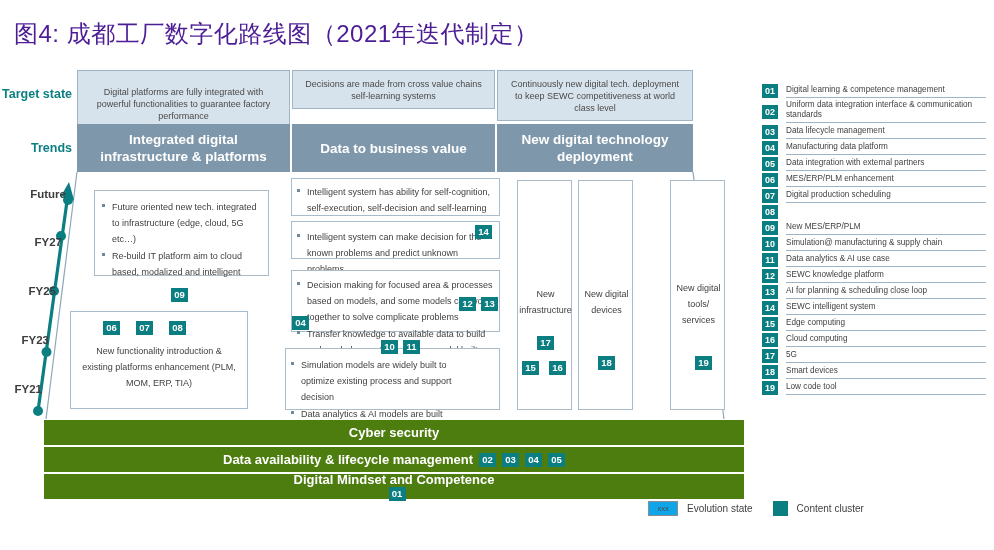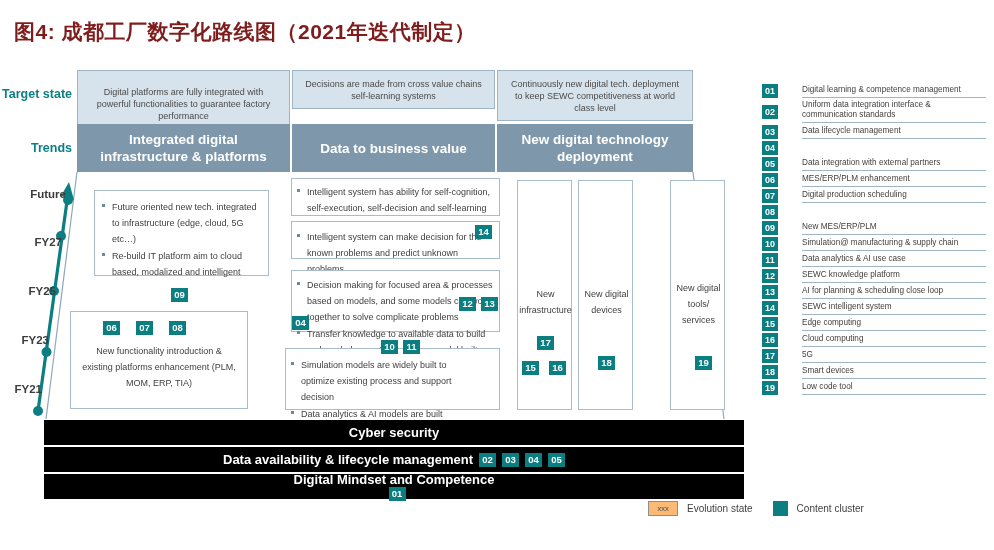--- a/index.html
+++ b/index.html
@@ -6,21 +6,21 @@
   body{
     width:994px;height:550px;background:#ffffff;position:relative;overflow:hidden;
     font-family:"Liberation Sans","DejaVu Sans",sans-serif;
     color:#3f3f3f;
   }
   .abs{position:absolute;}
 
   
   #page-title{
     left:14px;top:18px;width:720px;
-    font-size:21px;font-weight:bold;color:#7f1d1d;letter-spacing:.5px;
+    font-size:24px;font-weight:normal;color:#4c1d95;letter-spacing:.5px;
     white-space:nowrap;
   }
 
   
   .axis-label{
     font-size:12.5px;font-weight:bold;color:#0c7f82;text-align:right;
   }
   #lbl-target{left:0;top:87px;width:72px;}
   #lbl-trends{left:0;top:141px;width:72px;}
 
@@ -64,46 +64,46 @@
 
   
   .badge{
     background:#0b7e81;color:#ffffff;font-size:9.5px;font-weight:bold;
     text-align:center;line-height:14px;width:17px;height:14px;
     display:inline-block;box-sizing:border-box;
   }
 
   
   .bar{
-    background:#000000;color:#ffffff;font-weight:bold;font-size:13px;
+    background:#4d7c0f;color:#ffffff;font-weight:bold;font-size:13px;
     display:flex;align-items:center;justify-content:center;
     box-sizing:border-box;
   }
   .bar .badge{margin-left:6px;}
 
   
   #legend-list{left:762px;top:84px;width:224px;}
   .lg-row{
     position:relative;display:flex;align-items:center;
     margin-bottom:2px;
   }
   .lg-num{
     background:#0b7e81;color:#fff;font-size:9px;font-weight:bold;
     width:16px;height:14px;line-height:14px;text-align:center;flex:0 0 16px;
   }
   .lg-txt{
-    margin-left:24px;font-size:8.2px;line-height:10px;color:#3f3f3f;
+    margin-left:8px;font-size:8.2px;line-height:10px;color:#3f3f3f;
     border-bottom:1px solid #9fb4c4;flex:1 1 auto;padding-bottom:2px;min-height:10px;
   }
   .lg-row.two .lg-txt{line-height:10px;}
 
   
   #footer-legend{left:648px;top:501px;width:300px;display:flex;align-items:center;}
   .fl-chip{
-    width:28px;height:13px;border:1px solid #8d8d8d;background:#fdba74;
+    width:28px;height:13px;border:1px solid #8d8d8d;background:#0ea5e9;
     font-size:7.5px;color:#4a4a4a;text-align:center;line-height:13px;
   }
   .fl-sq{width:15px;height:15px;background:#0b7e81;}
   .fl-txt{font-size:10px;color:#3f3f3f;margin-left:9px;margin-right:20px;}
 </style>
 </head>
 <body>
 
 <div class="abs" id="page-title">图4: 成都工厂数字化路线图（2021年迭代制定）</div>
 
@@ -233,20 +233,21 @@
   <div class="lg-row two">
     <span class="lg-num">02</span>
     <span class="lg-txt">Uniform data integration interface &amp; communication standards</span>
   </div>
   <div class="lg-row">
     <span class="lg-num">03</span>
     <span class="lg-txt">Data lifecycle management</span>
   </div>
   <div class="lg-row">
     <span class="lg-num">04</span>
+    <span class="lg-txt">Manufacturing data platform</span>
   </div>
   <div class="lg-row">
     <span class="lg-num">05</span>
     <span class="lg-txt">Data integration with external partners</span>
   </div>
   <div class="lg-row">
     <span class="lg-num">06</span>
     <span class="lg-txt">MES/ERP/PLM enhancement</span>
   </div>
   <div class="lg-row">

